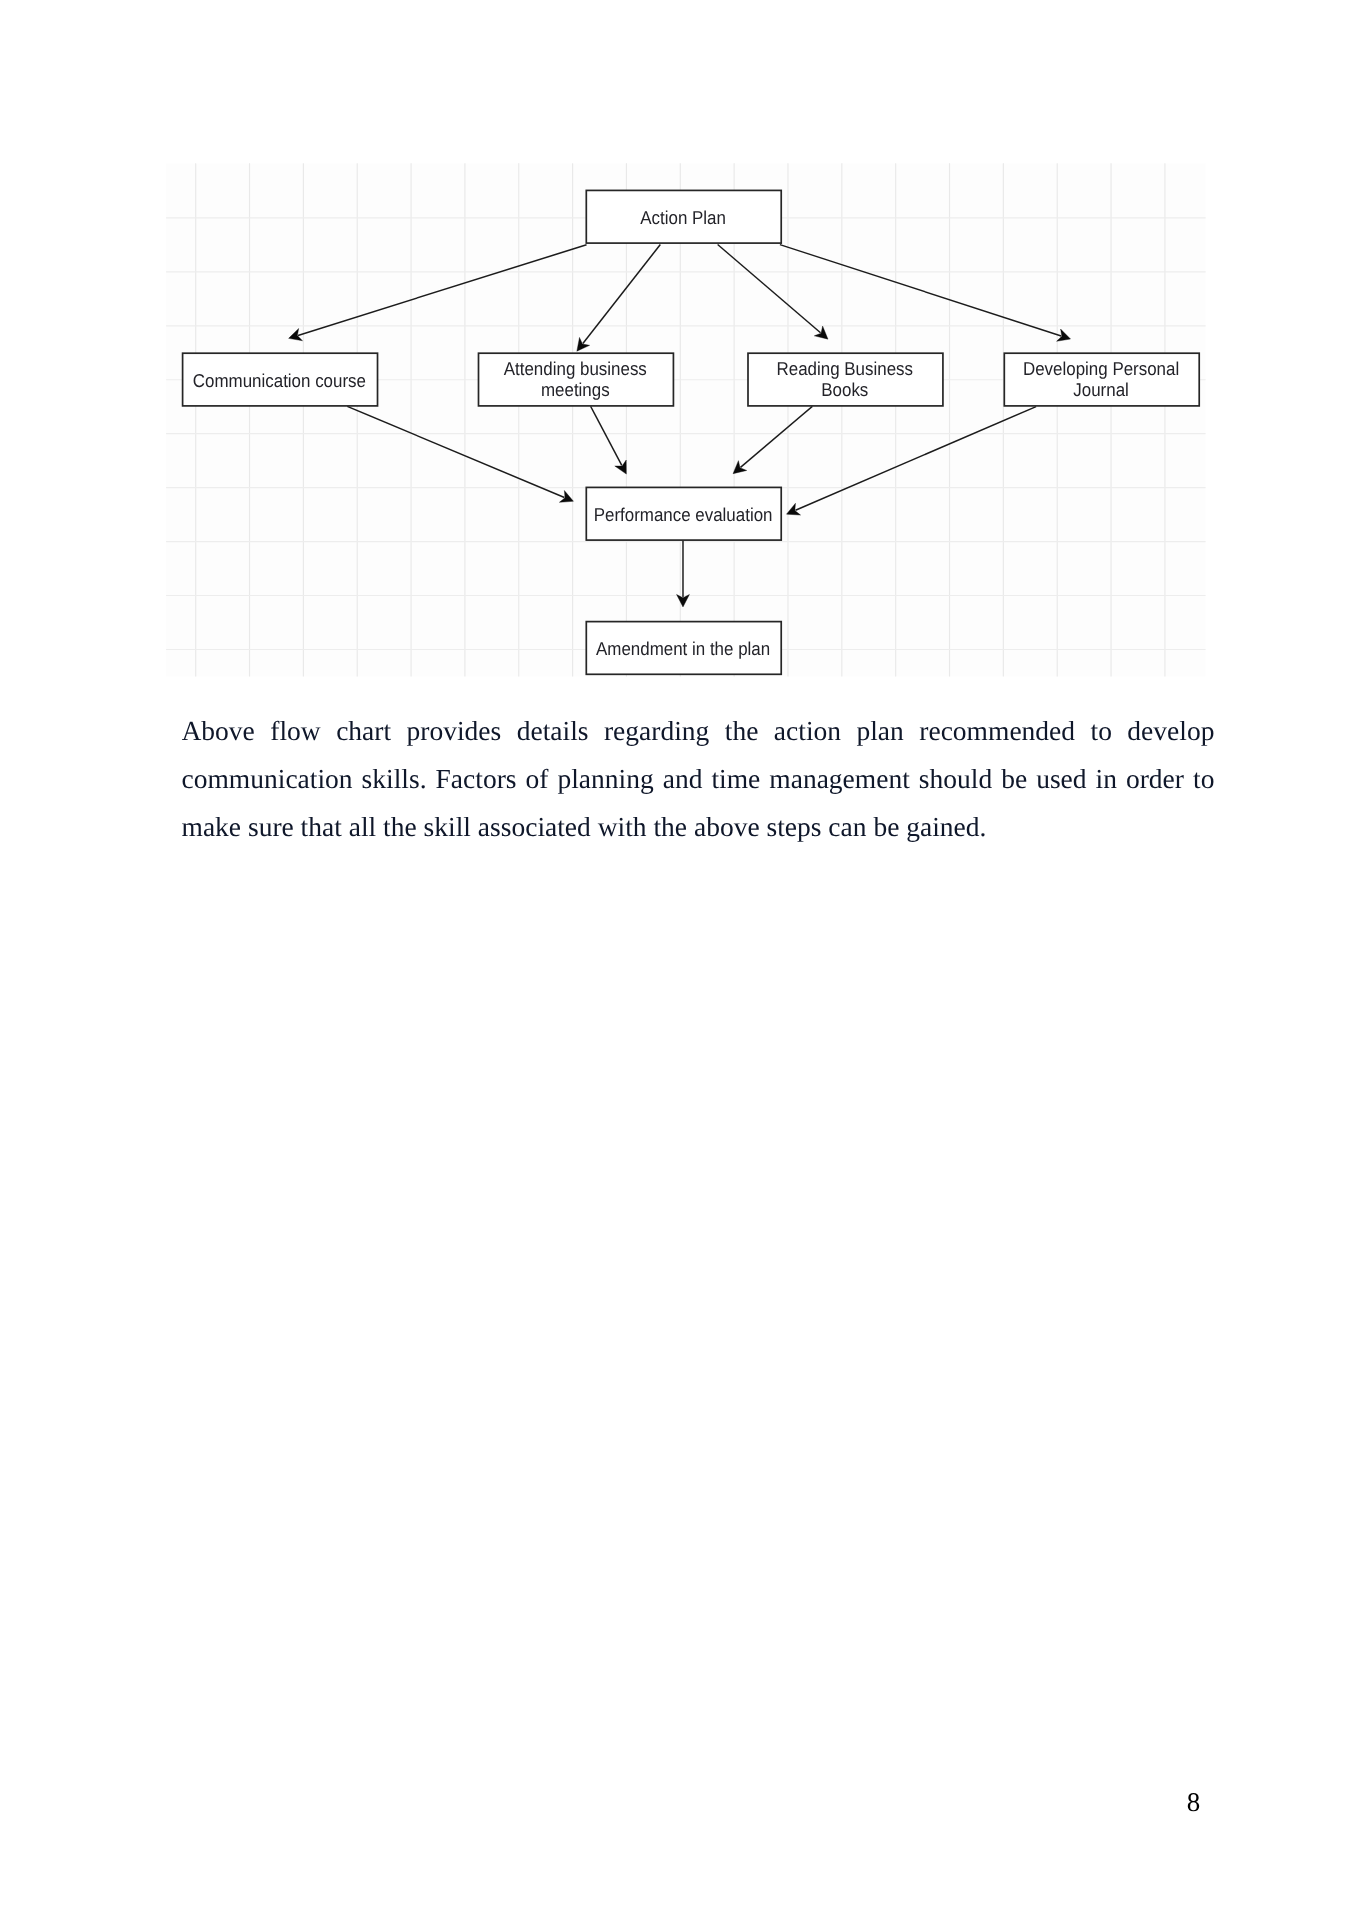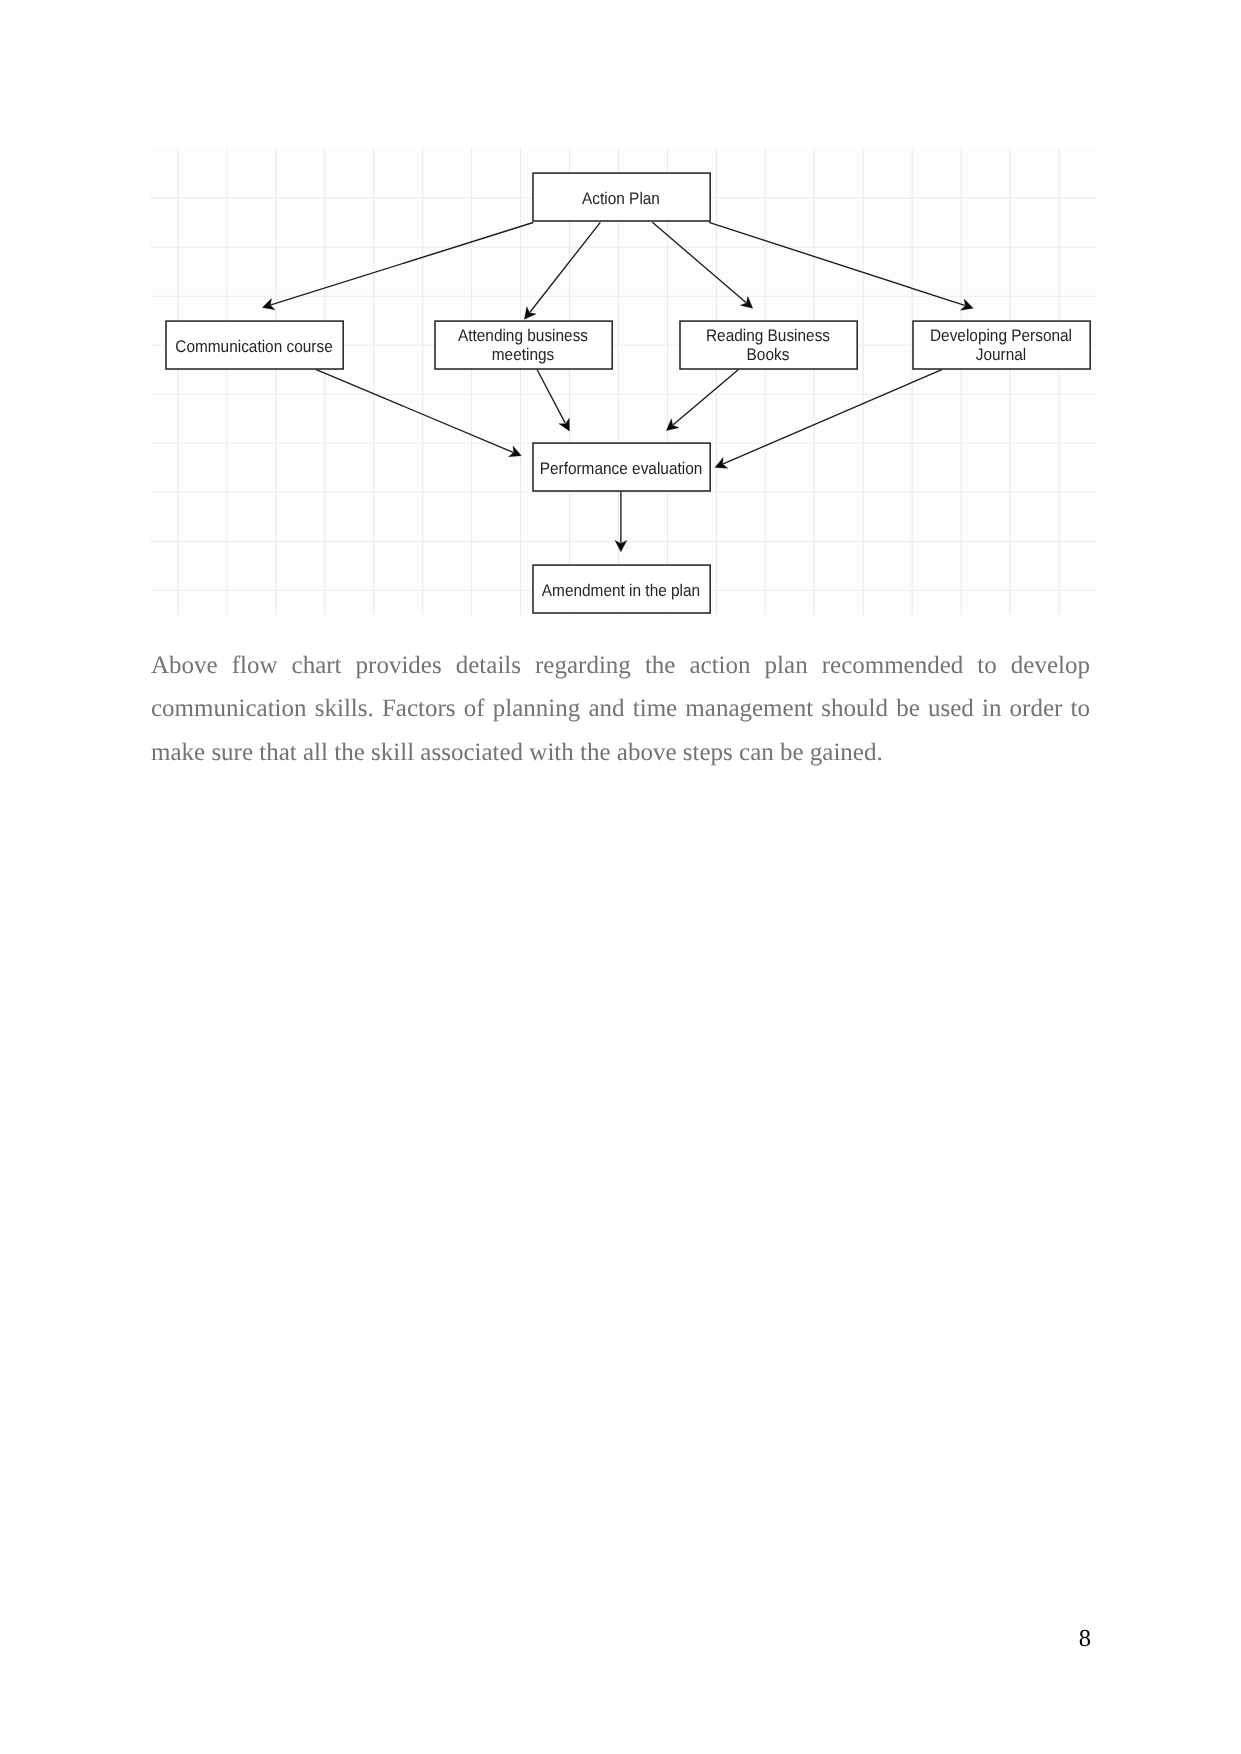--- a/index.html
+++ b/index.html
@@ -14,26 +14,26 @@
     position:relative;
   }
   .page { position:absolute; inset:0; }
   * { -webkit-font-smoothing:antialiased; }
   .para, .pagenum, #figure { will-change:transform; transform:translateZ(0);text-align:right; }
   figure { margin:0; }
   #figure { position:absolute; left:148px; top:146px; width:952px; height:472px; }
   #figure svg { display:block; }
   .para {
     position:absolute;
-    left:151px; top:619px; width:939px;
+    left:165px; top:619px; width:939px;
     font-family:"Liberation Serif", serif;
     font-size:25px;
     line-height:43.3px;
     text-align:justify;
-    color:#737373;
+    color:#0f172a;
   }
   .pagenum {
     position:absolute;
     left:0; width:1091px; top:1625px;
     text-align:right;
     font-family:"Liberation Serif", serif;
     font-size:24.5px;
     color:#000;
   }
 </style>

